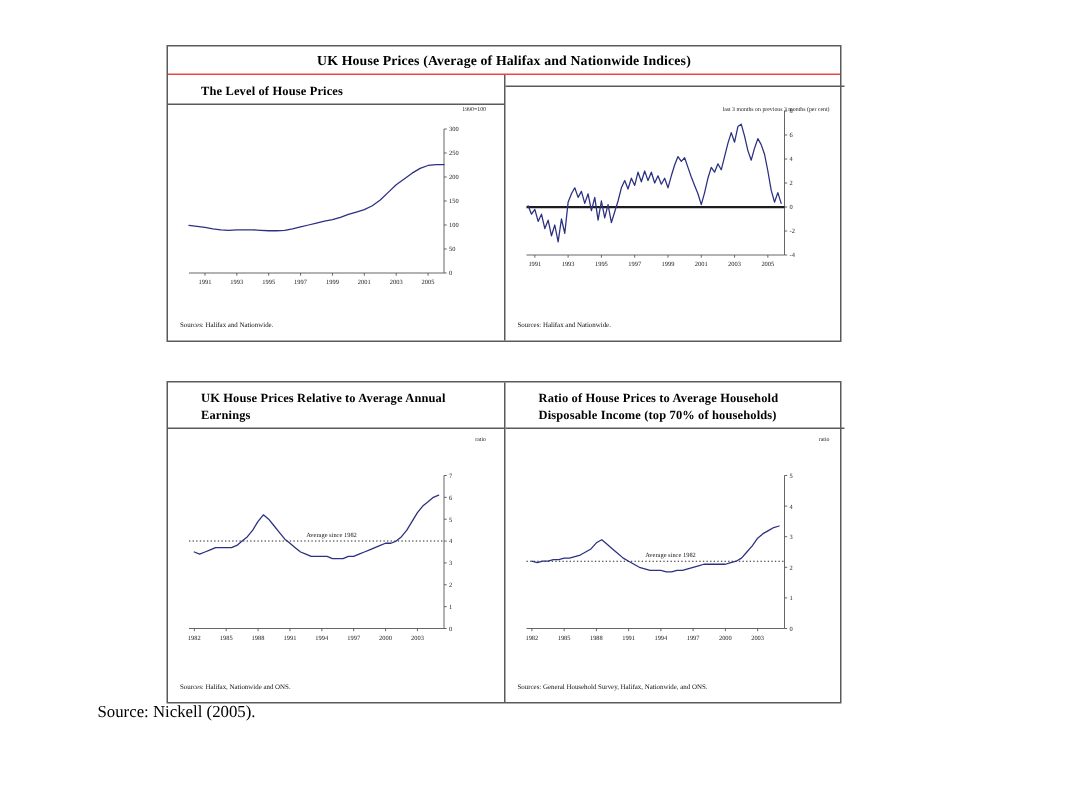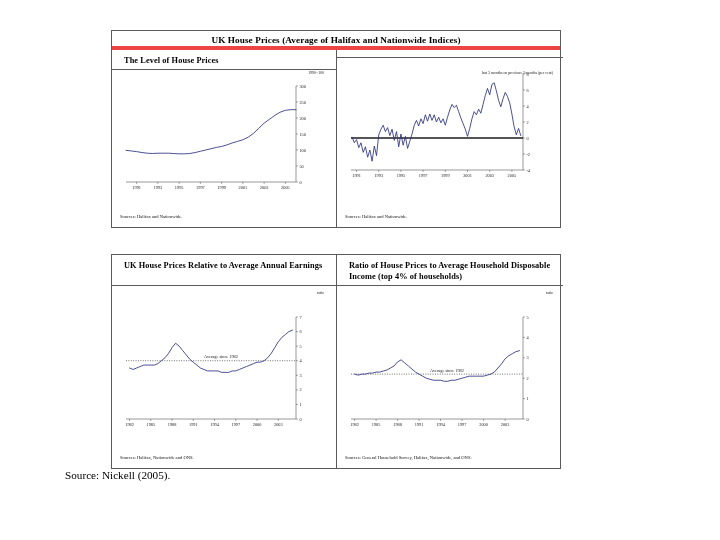--- a/index.html
+++ b/index.html
@@ -33,41 +33,41 @@
   #box-top    { left: 111px; top: 30px;  width: 450px; height: 198px; }
   #box-bottom { left: 111px; top: 254px; width: 450px; height: 215px; }
 
   .master-title {
     height: 19px;
     line-height: 19px;
     text-align: center;
     font-weight: bold;
     font-size: 9.2px;
     letter-spacing: .1px;
-    border-bottom: 4px solid #ef4444;
+    border-bottom: 1px solid #ef4444;
     box-sizing: border-box;
     white-space: nowrap;
   }
 
   .panel-row { display: flex; height: calc(100% - 19px); }
   #box-bottom .panel-row { height: 100%; }
   .panel {
     flex: 1 1 50%;
     position: relative;
     box-sizing: border-box;
     padding: 5px 6px 0 8px;
   }
   .panel.left { border-right: 1px solid #5a5a5a; }
 
   .panel-title {
     font-weight: bold;
     font-size: 8.3px;
     line-height: 10.5px;
     letter-spacing: .1px;
-    margin: 1px 0 0 4px;
+    margin: 1px 0 0 14px;
     white-space: normal;
   }
   .panel-title.two-line { min-height: 21px; }
   .title-rule {
     border-bottom: 1px solid #5a5a5a;
     margin: 2px -6px 0 -8px;
   }
   #box-bottom .title-rule { margin-top: 3px; }
 
   .units {
@@ -250,21 +250,21 @@
               <text x="158.29166666666669" y="115.4" class="tick-lbl" text-anchor="middle">2003</text>
               <line x1="6" y1="49.714285714285715" x2="176" y2="49.714285714285715" stroke="#222" stroke-width="0.7" stroke-dasharray="0.9 1.5"></line>
               <text x="101" y="47.114285714285714" class="ann-lbl" text-anchor="middle">Average since 1982</text>
               <polyline points="9.54,57.00 13.08,58.46 16.63,57.00 20.17,55.54 23.71,54.09 27.25,54.09 30.79,54.09 34.33,54.09 37.88,52.63 41.42,49.71 44.96,46.80 48.50,42.43 52.04,36.60 55.58,32.23 59.13,35.14 62.67,39.51 66.21,43.89 69.75,48.26 73.29,51.17 76.83,54.09 80.38,57.00 83.92,58.46 87.46,59.91 91.00,59.91 94.54,59.91 98.08,59.91 101.63,61.37 105.17,61.37 108.71,61.37 112.25,59.91 115.79,59.91 119.33,58.46 122.88,57.00 126.42,55.54 129.96,54.09 133.50,52.63 137.04,51.17 140.58,51.17 144.13,49.71 147.67,46.80 151.21,42.43 154.75,36.60 158.29,30.77 161.83,26.40 165.38,23.49 168.92,20.57 172.46,19.11" fill="none" stroke="#2b3180" stroke-width="0.85" stroke-linejoin="round" stroke-linecap="round"></polyline>
             </svg>
         </div>
         <div class="sources" style="bottom:8px;">Sources: Halifax, Nationwide and ONS.</div>
       </div>
 
       <div class="panel">
-        <div class="panel-title two-line">Ratio of House Prices to Average Household Disposable Income (top 4% of households)</div>
+        <div class="panel-title two-line">Ratio of House Prices to Average Household Disposable Income (top 70% of households)</div>
         <div class="title-rule"></div>
         <div class="units" style="right:10px; top:36px;">ratio</div>
         <div class="plot-wrap" style="margin-top:25px;">
           <svg id="svg-chart-3" width="212" height="128" viewBox="0 0 212 128">
               <line x1="178" y1="6" x2="178" y2="108" stroke="#55555f" stroke-width="0.6"></line>
               <line x1="6" y1="108" x2="178" y2="108" stroke="#55555f" stroke-width="0.6"></line>
               <line x1="178" y1="108" x2="179.8" y2="108" stroke="#55555f" stroke-width="0.6"></line>
               <text x="181.4" y="109.6" class="tick-lbl" text-anchor="start">0</text>
               <line x1="178" y1="87.6" x2="179.8" y2="87.6" stroke="#55555f" stroke-width="0.6"></line>
               <text x="181.4" y="89.19999999999999" class="tick-lbl" text-anchor="start">1</text>

